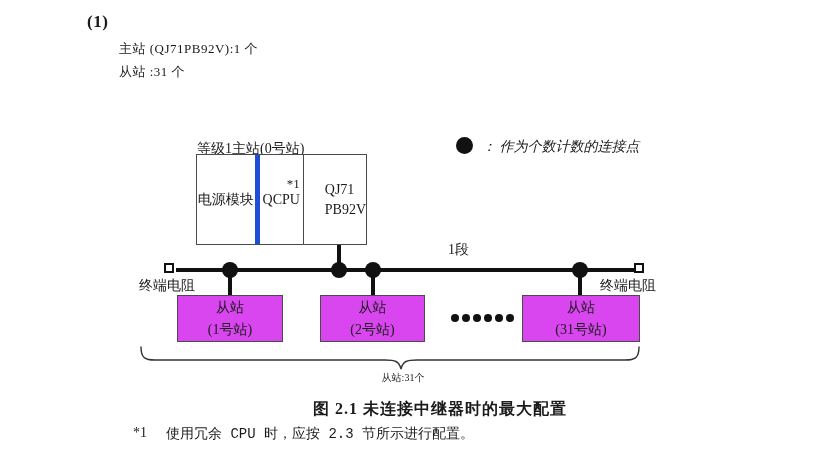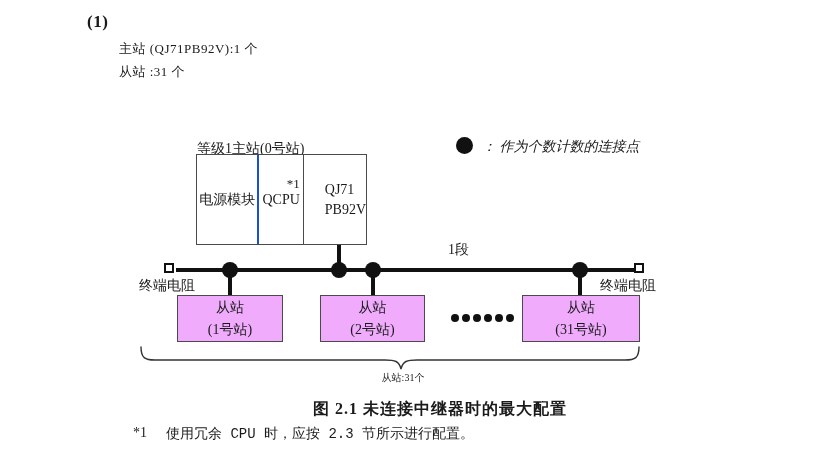--- a/index.html
+++ b/index.html
@@ -37,21 +37,21 @@
   .master-box {
     left: 196px; top: 154px;
     width: 171px; height: 91px;
     border: 1px solid #4a4a4a;
     display: flex;
     background: #ffffff;
   }
   .cell { height: 100%; }
   .cell-power {
     width: 68px;
-    border-right: 2px solid #1d4ed8;
+    border-right: 5px solid #1d4ed8;
     display: flex; align-items: center; justify-content: center;
     font-size: 14px;
   }
   .cell-cpu {
     width: 48px;
     border-right: 1px solid #4a4a4a;
     position: relative;
     display: flex; align-items: center;
     padding-left: 3px;
     font-size: 14px;
@@ -94,21 +94,21 @@
     width: 10px; height: 10px;
     border: 2px solid #111;
     background: #ffffff;
     top: 263px;
   }
 
   
   .slave-box {
     top: 295px; height: 47px;
     border: 1px solid #4a4a4a;
-    background: #f0abfc;
+    background: #d946ef;
     display: flex; flex-direction: column;
     align-items: center; justify-content: center;
     font-size: 14px; line-height: 1.55;
     text-align: center;
   }
   .ellipsis-dots {
     left: 451px; top: 314px;
     display: flex; gap: 3px; align-items: center;
   }
   .ellipsis-dots span {

